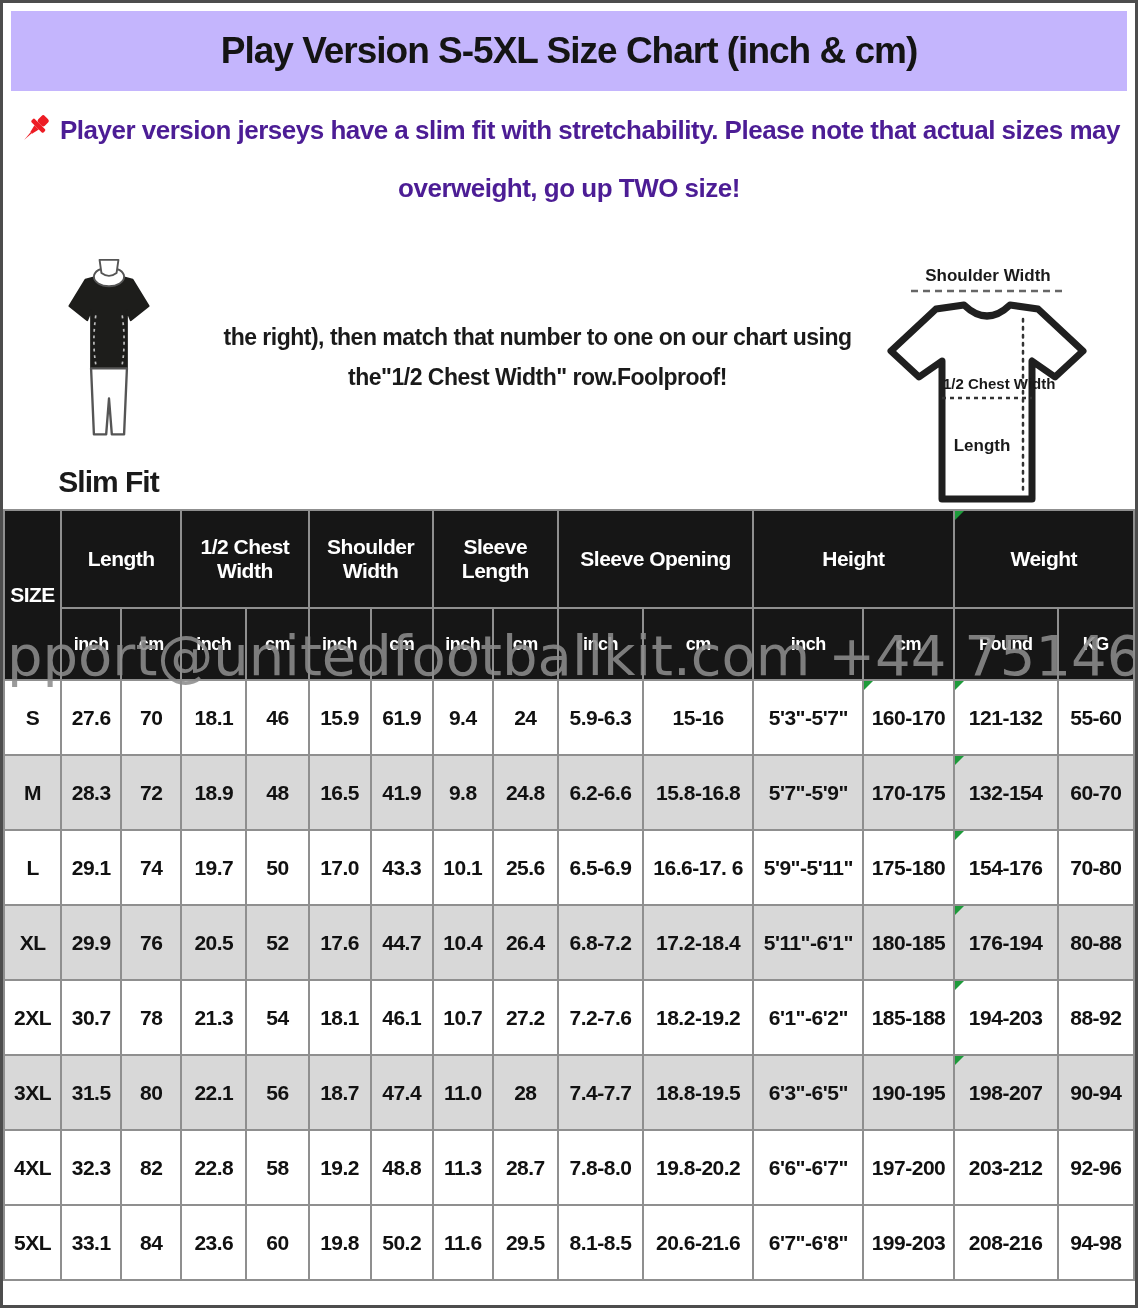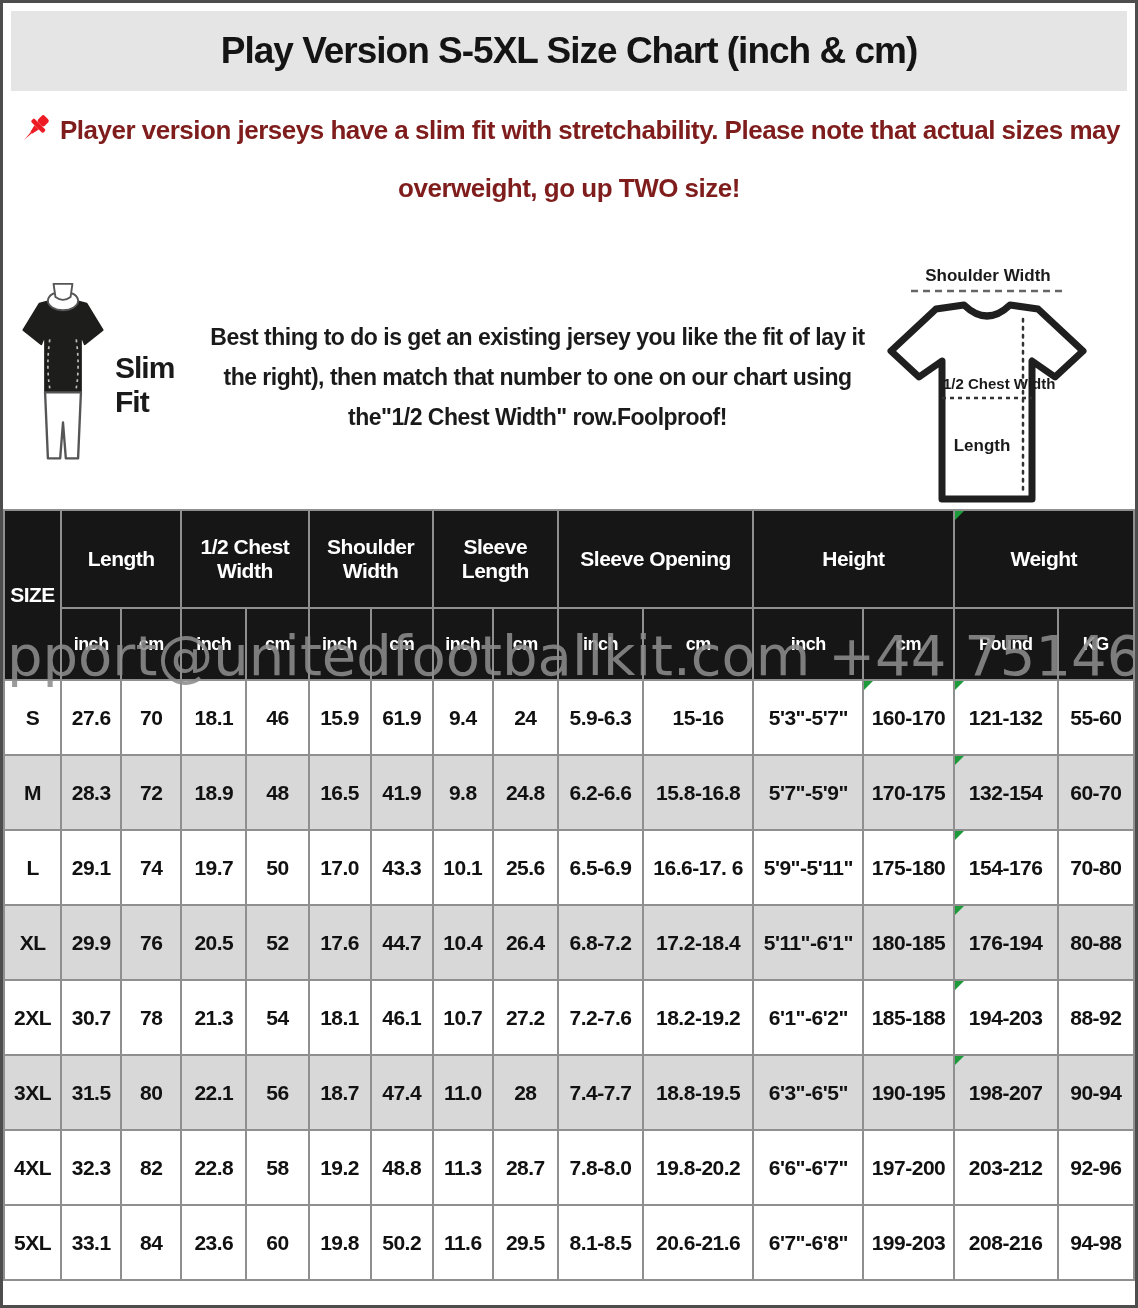--- a/index.html
+++ b/index.html
@@ -3,36 +3,36 @@
 <meta charset="utf-8">
 <style>
   * { box-sizing: border-box; }
   body { margin: 0; background: #ffffff; font-family: "Liberation Sans", sans-serif; }
   .frame {
     width: 1138px; height: 1308px; position: relative; overflow: hidden;
     border: 3px solid #4d4d4d; background: #fff; padding: 8px 8px 0;
   }
   
   .banner {
-    background: #e5e5e5; height: 80px;
+    background: #c4b5fd; height: 80px;
     display: flex; align-items: center; justify-content: center;
   }
   .banner-title {
     font-size: 37px; font-weight: bold; color: #141414; letter-spacing: -1px;
   }
   
   .notice {
-    height: 166px; text-align: center; color: #7f1d1d; font-weight: bold;
+    height: 166px; text-align: center; color: #4c1d95; font-weight: bold;
     font-size: 26px; letter-spacing: -0.5px; padding-top: 14px;
   }
   .notice-line { line-height: 51px; white-space: nowrap; }
   .pin { display: inline-block; vertical-align: -7px; margin-right: 8px; }
   
   .fit-section { height: 252px; display: flex; }
-  .fit-left { width: 195px; display: flex; align-items: center; }
+  .fit-left { width: 195px; display: flex; flex-direction: column; align-items: center; }
   .slim-fit-label { font-size: 30px; font-weight: bold; letter-spacing: -1px; color: #1a1a1a; margin-top: 4px; }
   .fit-center {
     flex: 1; text-align: center; font-weight: bold; color: #1a1a1a;
     font-size: 23px; letter-spacing: -0.5px; line-height: 40px; padding-top: 60px;
   }
   .fit-right { width: 258px; padding-top: 8px; }
   
   .size-table {
     width: calc(100% + 16px); margin: 0 -8px; border-collapse: collapse; table-layout: fixed;
   }
@@ -92,21 +92,20 @@
           <path d="M45,3 L65,3 L63,17 Q55,23 47,17 Z" fill="#ffffff" stroke="#555" stroke-width="2" stroke-linejoin="round"></path>
           <path d="M41,62 Q37,90 41,114" fill="none" stroke="#bdbdbd" stroke-width="1.8" stroke-dasharray="3,4"></path>
           <path d="M69,62 Q73,90 69,114" fill="none" stroke="#bdbdbd" stroke-width="1.8" stroke-dasharray="3,4"></path>
           <path d="M36,118 L74,118 L71,188 L58,188 L55,150 L52,188 L39,188 Z" fill="#ffffff" stroke="#555" stroke-width="2.5" stroke-linejoin="round"></path>
         </svg>
       </span>
       <div class="slim-fit-label">Slim Fit</div>
     </div>
 
     <div class="fit-center">
-      <div>Best thing to do is get an existing jersey you like the fit of lay it</div>
       <div>the right), then match that number to one on our chart using</div>
       <div>the"1/2 Chest Width" row.Foolproof!</div>
     </div>
 
     <div class="fit-right">
       <svg width="238" height="244" viewBox="0 0 218 244">
         <text x="109" y="16" font-size="17" text-anchor="middle">Shoulder Width</text>
         <line x1="32" y1="26" x2="186" y2="26" stroke="#666" stroke-width="2.5" stroke-dasharray="7,5"></line>
         <path d="M85,40 Q108,62 131,40 L159,44 L204,86 L176,112 L153,96 L153,234 L63,234 L63,96 L40,112 L12,86 L57,44 Z" fill="#ffffff" stroke="#1f1f1f" stroke-width="7" stroke-linejoin="round"></path>
         <text x="64" y="124" font-size="15" text-anchor="start">1/2 Chest Width</text>

